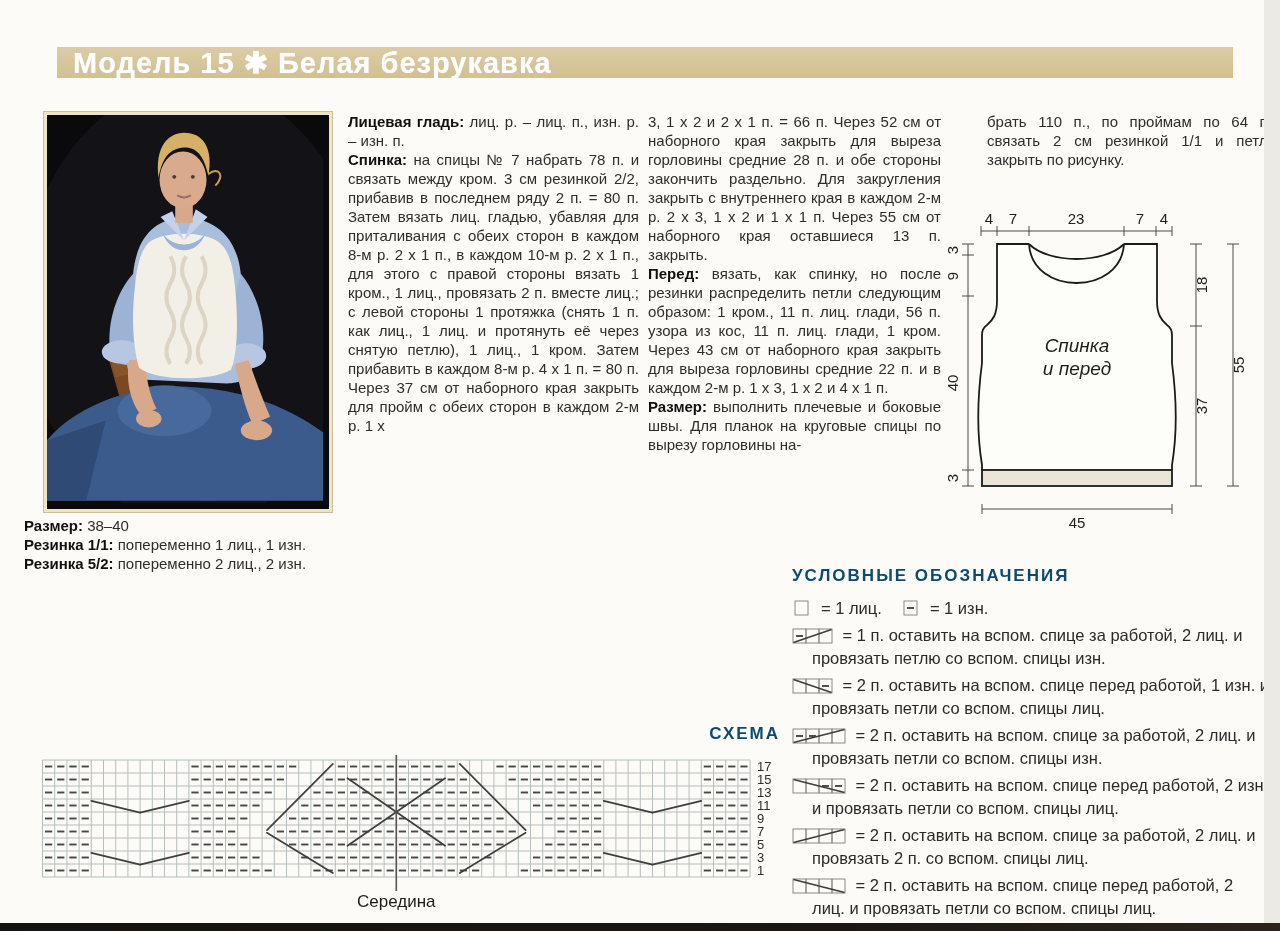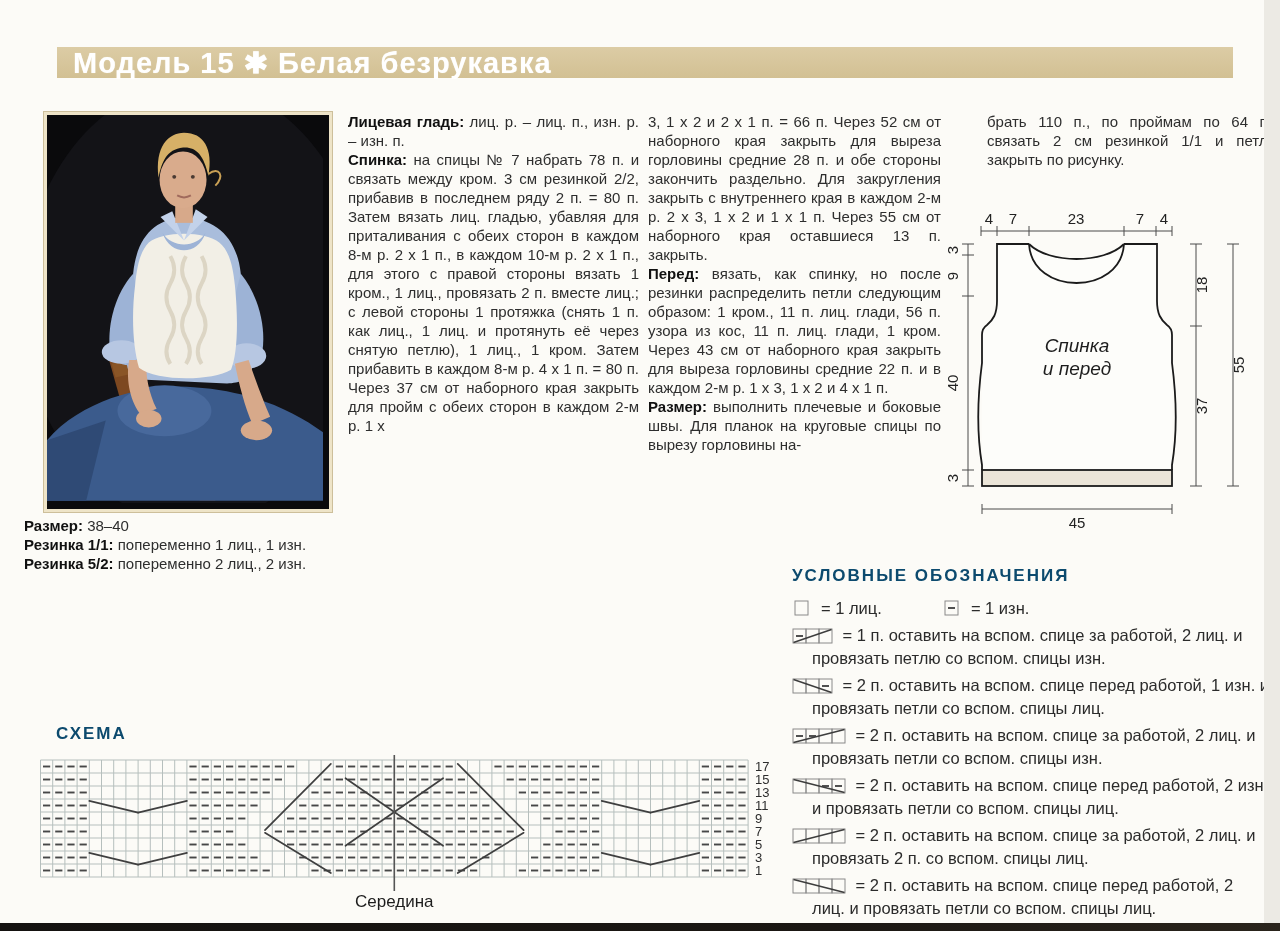--- a/index.html
+++ b/index.html
@@ -13,26 +13,26 @@
   .col{position:absolute;font-size:15px;line-height:19px;text-align:justify;color:#2e2e2e;}
   .col .para{margin:0;}
   .col b{color:#111;}
   .col1{left:24px;top:516px;width:294px;}
   .col2{left:348px;top:112px;width:291px;}
   .col3{left:648px;top:112px;width:293px;}
   .col4{left:987px;top:112px;width:289px;}
   .schematic{position:absolute;left:944px;top:198px;width:332px;height:334px;}
   .legend{position:absolute;left:792px;top:566px;width:478px;}
   .legend-heading,.schema-heading{font-size:17px;font-weight:bold;letter-spacing:2px;color:#0c4a6e;margin:0 0 10px 0;}
-  .legend-row1{display:flex;gap:62px;margin:0 0 4px 2px;font-size:16.5px;line-height:24px;}
+  .legend-row1{display:flex;gap:21px;margin:0 0 4px 2px;font-size:16.5px;line-height:24px;}
   .legend-pair{display:flex;align-items:center;gap:7px;}
   .legend-items{margin:0;padding:0;list-style:none;font-size:16.5px;line-height:23px;}
   .legend-items li{margin:4px 0;padding-left:20px;text-indent:-20px;}
   .legend-items svg,.legend-pair svg{vertical-align:-3px;margin-right:5px;}
-  .schema-section{position:absolute;left:40px;top:724px;width:740px;}
+  .schema-section{position:absolute;left:40px;top:724px;width:740px;text-align:right;}
   .schema-heading{margin-left:16px;}
   #chart-holder{margin-top:2px;}
 </style>
 </head>
 <body>
 
 <div class="page">
 
   <div class="header-bar">
     <h1>Модель 15  ✱  Белая безрукавка</h1>

